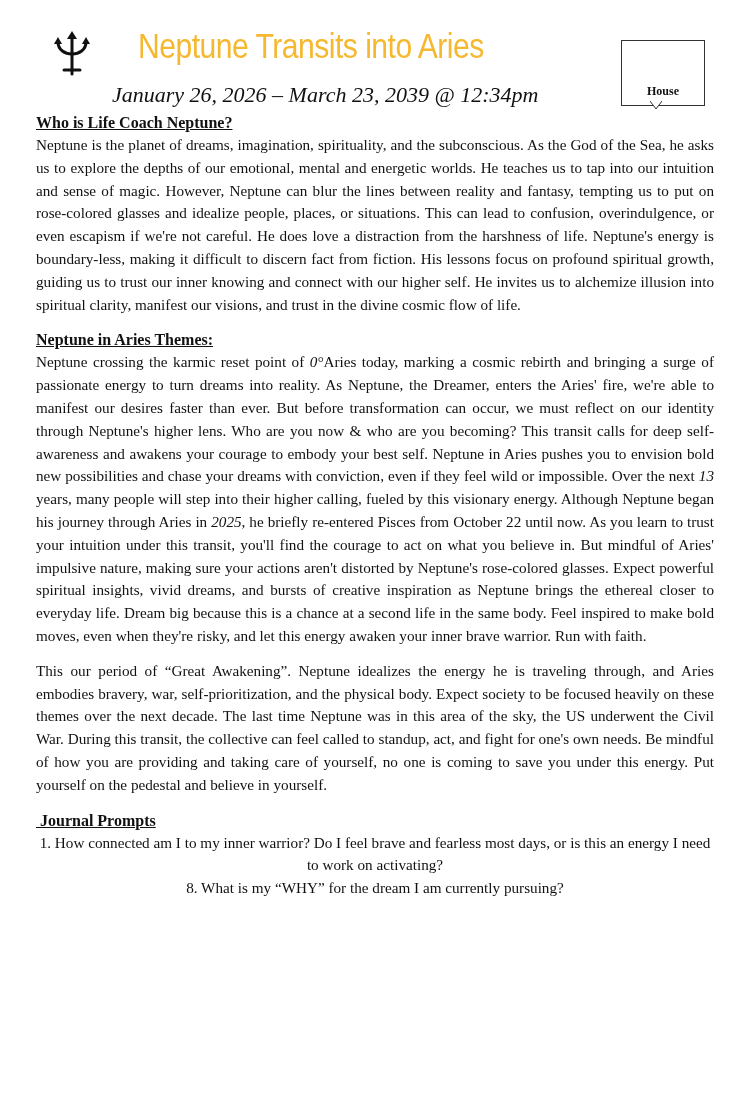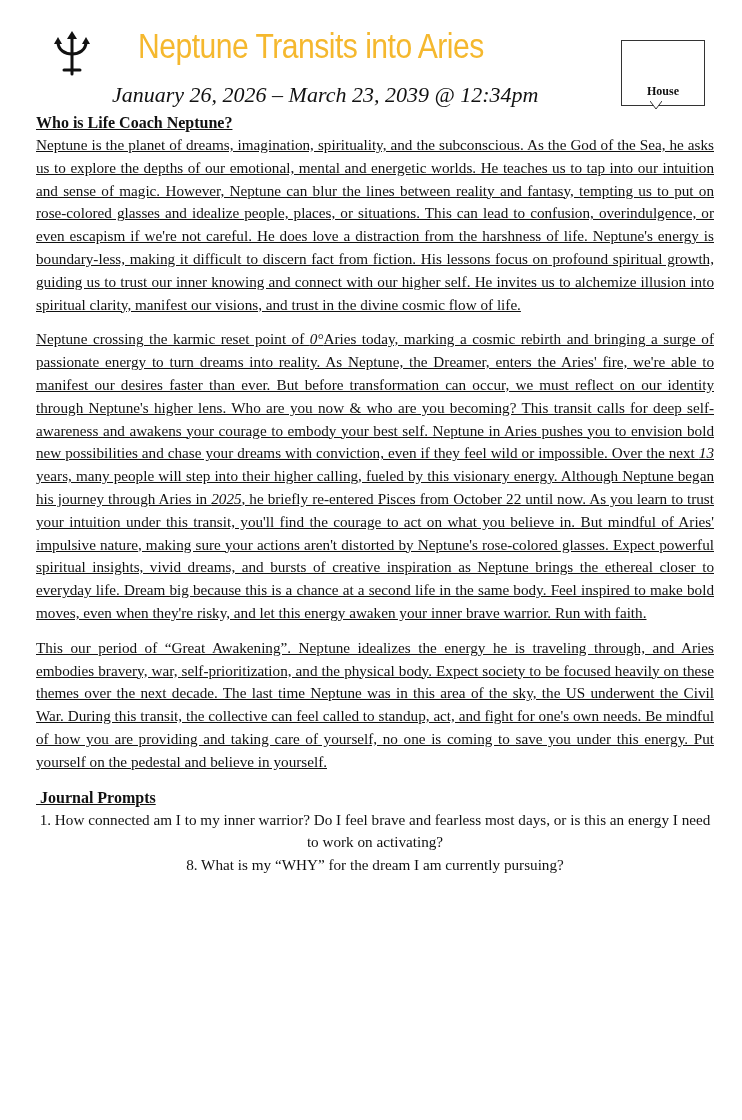--- a/index.html
+++ b/index.html
@@ -6,21 +6,21 @@
   body { width: 742px; height: 1120px; position: relative; overflow: hidden; font-family: "Liberation Serif", "DejaVu Serif", serif; color: #111; }
   .symbol { position: absolute; left: 52px; top: 30px; width: 40px; height: 50px; }
   .title { position: absolute; left: 138px; top: 26px; font-family: "Liberation Sans", "DejaVu Sans", sans-serif; font-size: 35px; color: #f5b82e; font-weight: normal; letter-spacing: -0.6px; transform: scaleX(0.86); transform-origin: left top; white-space: nowrap; }
   .subtitle { position: absolute; left: 112px; top: 82px; font-size: 22px; font-style: italic; color: #111; white-space: nowrap; }
   .house-box { position: absolute; left: 621px; top: 40px; width: 84px; height: 66px; border: 1px solid #333; box-sizing: border-box; background: #fff; }
   .house-label { position: absolute; left: 0; right: 0; top: 43px; text-align: center; font-size: 12px; font-weight: bold; }
   .house-pointer { position: absolute; left: 650px; top: 101px; width: 12px; height: 12px; }
   .content { position: absolute; left: 36px; top: 111px; width: 678px; }
   .section { margin-bottom: 12px; }
   .heading { font-size: 16px; font-weight: bold; text-decoration: underline; line-height: 23px; display: inline-block; }
-  .para { font-size: 15.2px; line-height: 22.8px; text-align: justify; margin: 0; text-decoration: underline; }
+  .para { font-size: 15.2px; line-height: 22.8px; text-align: justify; margin: 0; }
   .para .it { font-style: italic; }
   .prompt { font-size: 15.2px; line-height: 22.8px; margin: 0; text-align: center; }
 </style>
 </head>
 <body>
 
 <svg class="symbol" viewBox="0 0 40 50">
   <g fill="none" stroke="#111" stroke-width="3" stroke-linecap="round">
     <path d="M20 6 L20 44"></path>
     <path d="M12 40 L28 40"></path>
@@ -44,20 +44,21 @@
 </svg>
 
 <div class="content">
 
   <div class="section">
     <div class="heading">Who is Life Coach Neptune?</div>
     <p class="para">Neptune is the planet of dreams, imagination, spirituality, and the subconscious. As the God of the Sea, he asks us to explore the depths of our emotional, mental and energetic worlds. He teaches us to tap into our intuition and sense of magic. However, Neptune can blur the lines between reality and fantasy, tempting us to put on rose-colored glasses and idealize people, places, or situations. This can lead to confusion, overindulgence, or even escapism if we're not careful. He does love a distraction from the harshness of life. Neptune's energy is boundary-less, making it difficult to discern fact from fiction. His lessons focus on profound spiritual growth, guiding us to trust our inner knowing and connect with our higher self. He invites us to alchemize illusion into spiritual clarity, manifest our visions, and trust in the divine cosmic flow of life.</p>
   </div>
 
   <div class="section">
+    <div class="heading">Neptune in Aries Themes:</div>
     <p class="para"><span>Neptune crossing the karmic reset point of </span><span class="it">0°</span><span>Aries today, marking a cosmic rebirth and bringing a surge of passionate energy to turn dreams into reality. As Neptune, the Dreamer, enters the Aries' fire, we're able to manifest our desires faster than ever. But before transformation can occur, we must reflect on our identity through Neptune's higher lens. Who are you now &amp; who are you becoming? This transit calls for deep self-awareness and awakens your courage to embody your best self. Neptune in Aries pushes you to envision bold new possibilities and chase your dreams with conviction, even if they feel wild or impossible. Over the next </span><span class="it">13</span><span> years, many people will step into their higher calling, fueled by this visionary energy. Although Neptune began his journey through Aries in </span><span class="it">2025</span><span>, he briefly re-entered Pisces from October 22 until now. As you learn to trust your intuition under this transit, you'll find the courage to act on what you believe in. But mindful of Aries' impulsive nature, making sure your actions aren't distorted by Neptune's rose-colored glasses. Expect powerful spiritual insights, vivid dreams, and bursts of creative inspiration as Neptune brings the ethereal closer to everyday life. Dream big because this is a chance at a second life in the same body. Feel inspired to make bold moves, even when they're risky, and let this energy awaken your inner brave warrior. Run with faith.</span></p>
   </div>
 
   <div class="section">
     <p class="para">This our period of “Great Awakening”. Neptune idealizes the energy he is traveling through, and Aries embodies bravery, war, self-prioritization, and the physical body. Expect society to be focused heavily on these themes over the next decade. The last time Neptune was in this area of the sky, the US underwent the Civil War. During this transit, the collective can feel called to standup, act, and fight for one's own needs. Be mindful of how you are providing and taking care of yourself, no one is coming to save you under this energy. Put yourself on the pedestal and believe in yourself.</p>
   </div>
 
   <div class="section">
     <div class="heading" style="white-space:pre;"> Journal Prompts</div>
     <p class="prompt">1. How connected am I to my inner warrior? Do I feel brave and fearless most days, or is this an energy I need to work on activating?</p>

